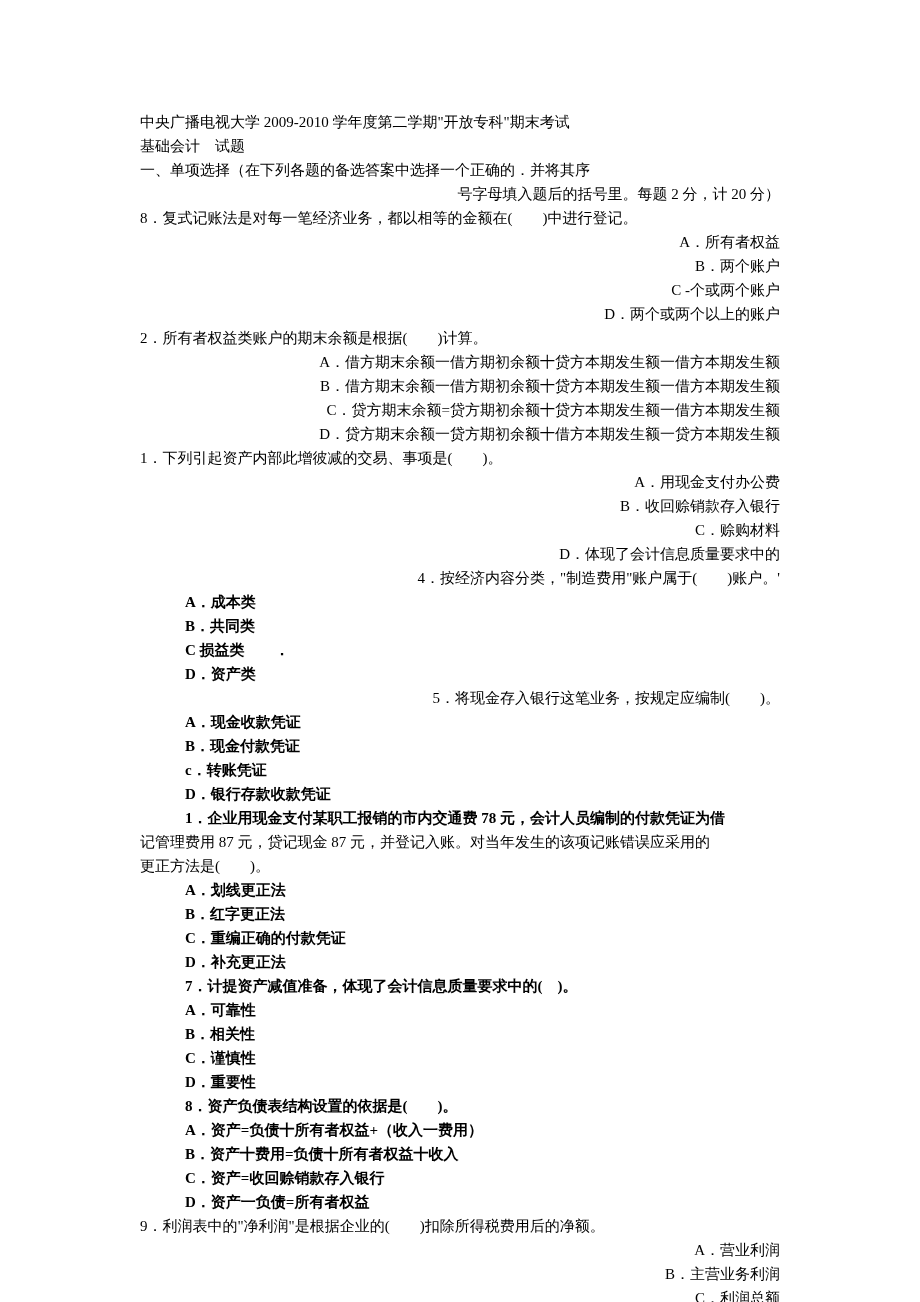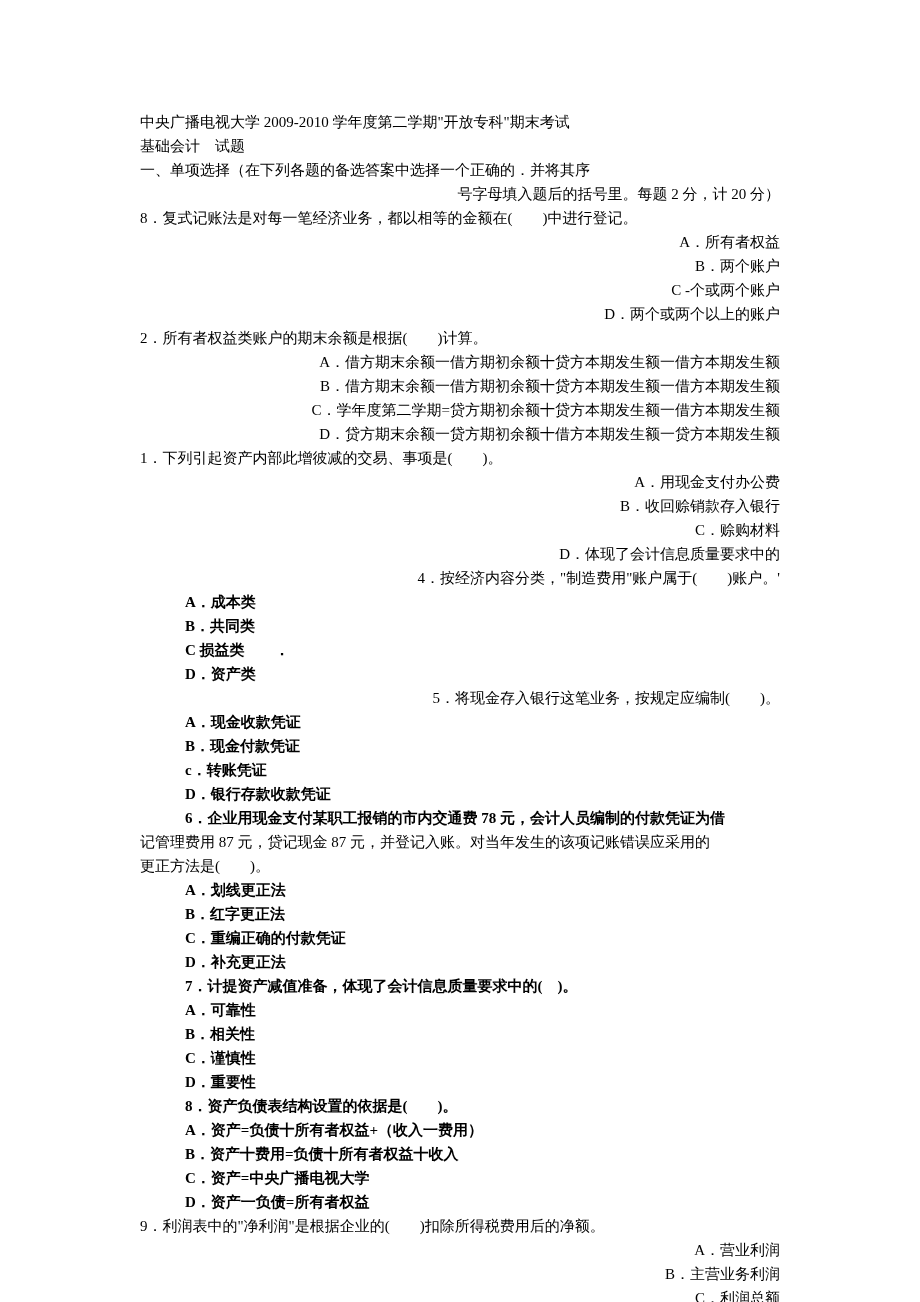--- a/index.html
+++ b/index.html
@@ -29,57 +29,57 @@
 
 <div class="line">8．复式记账法是对每一笔经济业务，都以相等的金额在(　　)中进行登记。</div>
 <div class="line indent-1">A．所有者权益</div>
 <div class="line indent-1">B．两个账户</div>
 <div class="line indent-1">C -个或两个账户</div>
 <div class="line indent-1">D．两个或两个以上的账户</div>
 
 <div class="line">2．所有者权益类账户的期末余额是根据(　　)计算。</div>
 <div class="line indent-1">A．借方期末余额一借方期初余额十贷方本期发生额一借方本期发生额</div>
 <div class="line indent-1">B．借方期末余额一借方期初余额十贷方本期发生额一借方本期发生额</div>
-<div class="line indent-1">C．学年度第二学期=贷方期初余额十贷方本期发生额一借方本期发生额</div>
+<div class="line indent-1">C．贷方期末余额=贷方期初余额十贷方本期发生额一借方本期发生额</div>
 <div class="line indent-1">D．贷方期末余额一贷方期初余额十借方本期发生额一贷方本期发生额</div>
 
 <div class="line">1．下列引起资产内部此增彼减的交易、事项是(　　)。</div>
 <div class="line indent-1">A．用现金支付办公费</div>
 <div class="line indent-1">B．收回赊销款存入银行</div>
 <div class="line indent-1">C．赊购材料</div>
 <div class="line indent-1">D．体现了会计信息质量要求中的</div>
 
 <div class="line indent-1">4．按经济内容分类，"制造费用"账户属于(　　)账户。'</div>
 <div class="line indent-2">A．成本类</div>
 <div class="line indent-2">B．共同类</div>
 <div class="line indent-2">C 损益类　　．</div>
 <div class="line indent-2">D．资产类</div>
 
 <div class="line indent-1">5．将现金存入银行这笔业务，按规定应编制(　　)。</div>
 <div class="line indent-2">A．现金收款凭证</div>
 <div class="line indent-2">B．现金付款凭证</div>
 <div class="line indent-2">c．转账凭证</div>
 <div class="line indent-2">D．银行存款收款凭证</div>
 
-<div class="line indent-2">6．企业用现金支付某职工报销的市内交通费 78 元，会计人员编制的付款凭证为借</div>
+<div class="line indent-2">1．企业用现金支付某职工报销的市内交通费 78 元，会计人员编制的付款凭证为借</div>
 <div class="line">记管理费用 87 元，贷记现金 87 元，并登记入账。对当年发生的该项记账错误应采用的</div>
 <div class="line">更正方法是(　　)。</div>
 <div class="line indent-2">A．划线更正法</div>
 <div class="line indent-2">B．红字更正法</div>
 <div class="line indent-2">C．重编正确的付款凭证</div>
 <div class="line indent-2">D．补充更正法</div>
 
 <div class="line indent-2">7．计提资产减值准备，体现了会计信息质量要求中的(　)。</div>
 <div class="line indent-2">A．可靠性</div>
 <div class="line indent-2">B．相关性</div>
 <div class="line indent-2">C．谨慎性</div>
 <div class="line indent-2">D．重要性</div>
 
 <div class="line indent-2">8．资产负债表结构设置的依据是(　　)。</div>
 <div class="line indent-2">A．资产=负债十所有者权益+（收入一费用）</div>
 <div class="line indent-2">B．资产十费用=负债十所有者权益十收入</div>
-<div class="line indent-2">C．资产=中央广播电视大学</div>
+<div class="line indent-2">C．资产=收回赊销款存入银行</div>
 <div class="line indent-2">D．资产一负债=所有者权益</div>
 
 <div class="line">9．利润表中的"净利润"是根据企业的(　　)扣除所得税费用后的净额。</div>
 <div class="line indent-1">A．营业利润</div>
 <div class="line indent-1">B．主营业务利润</div>
 <div class="line indent-1">C．利润总额</div>
 
 </body></html>

